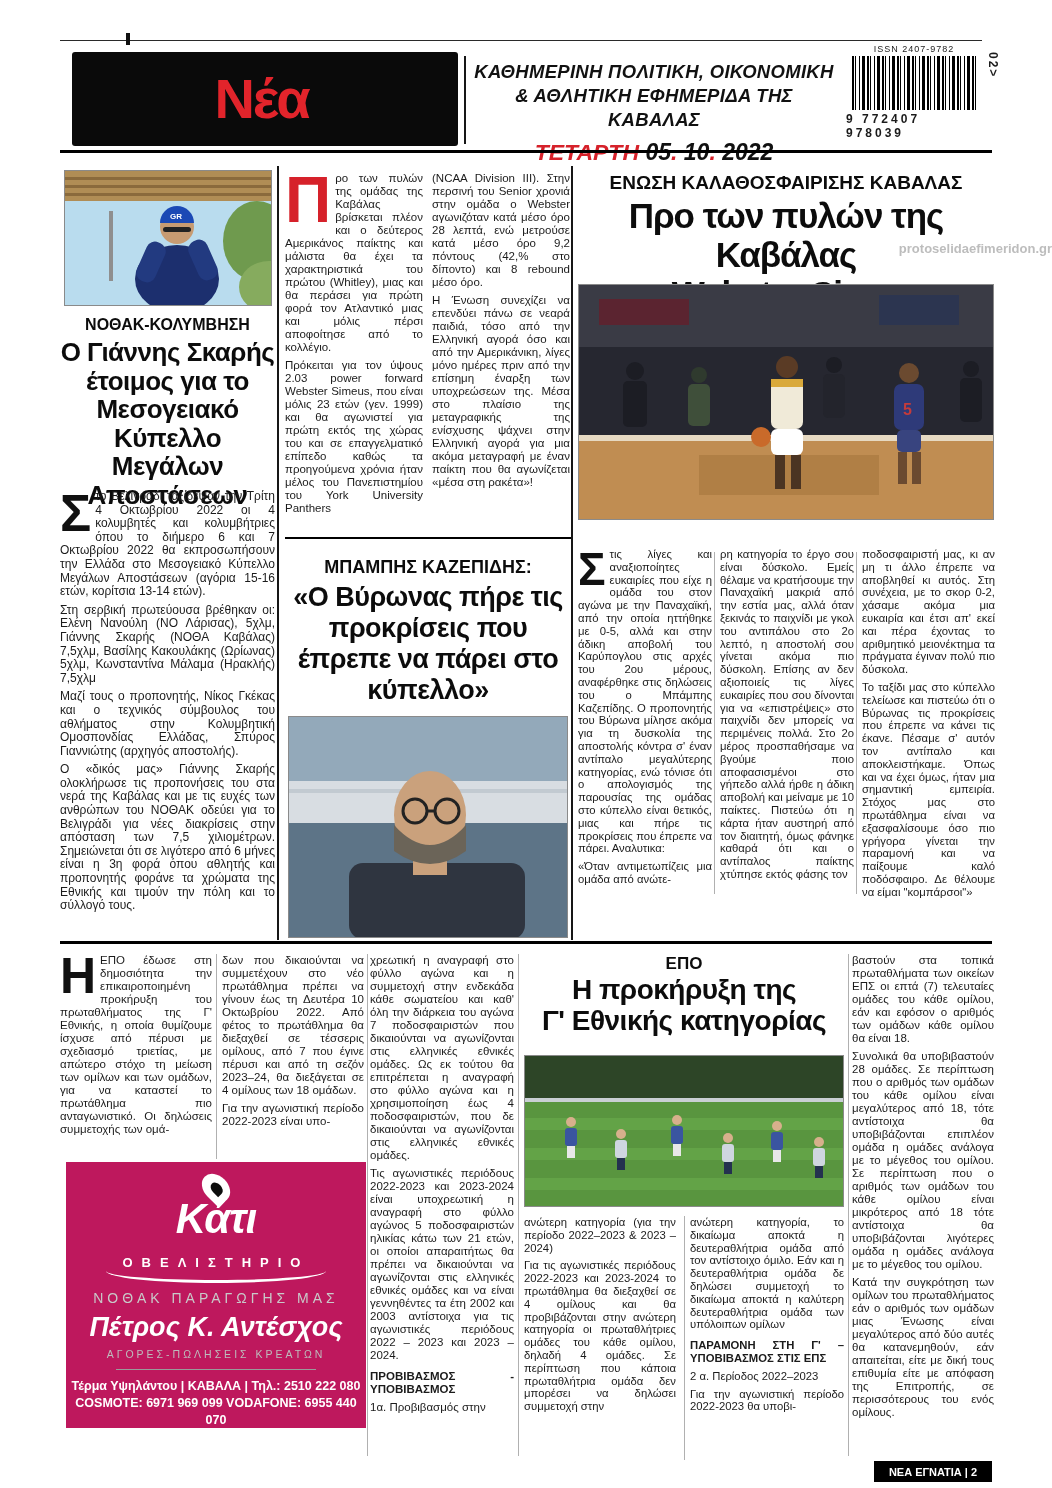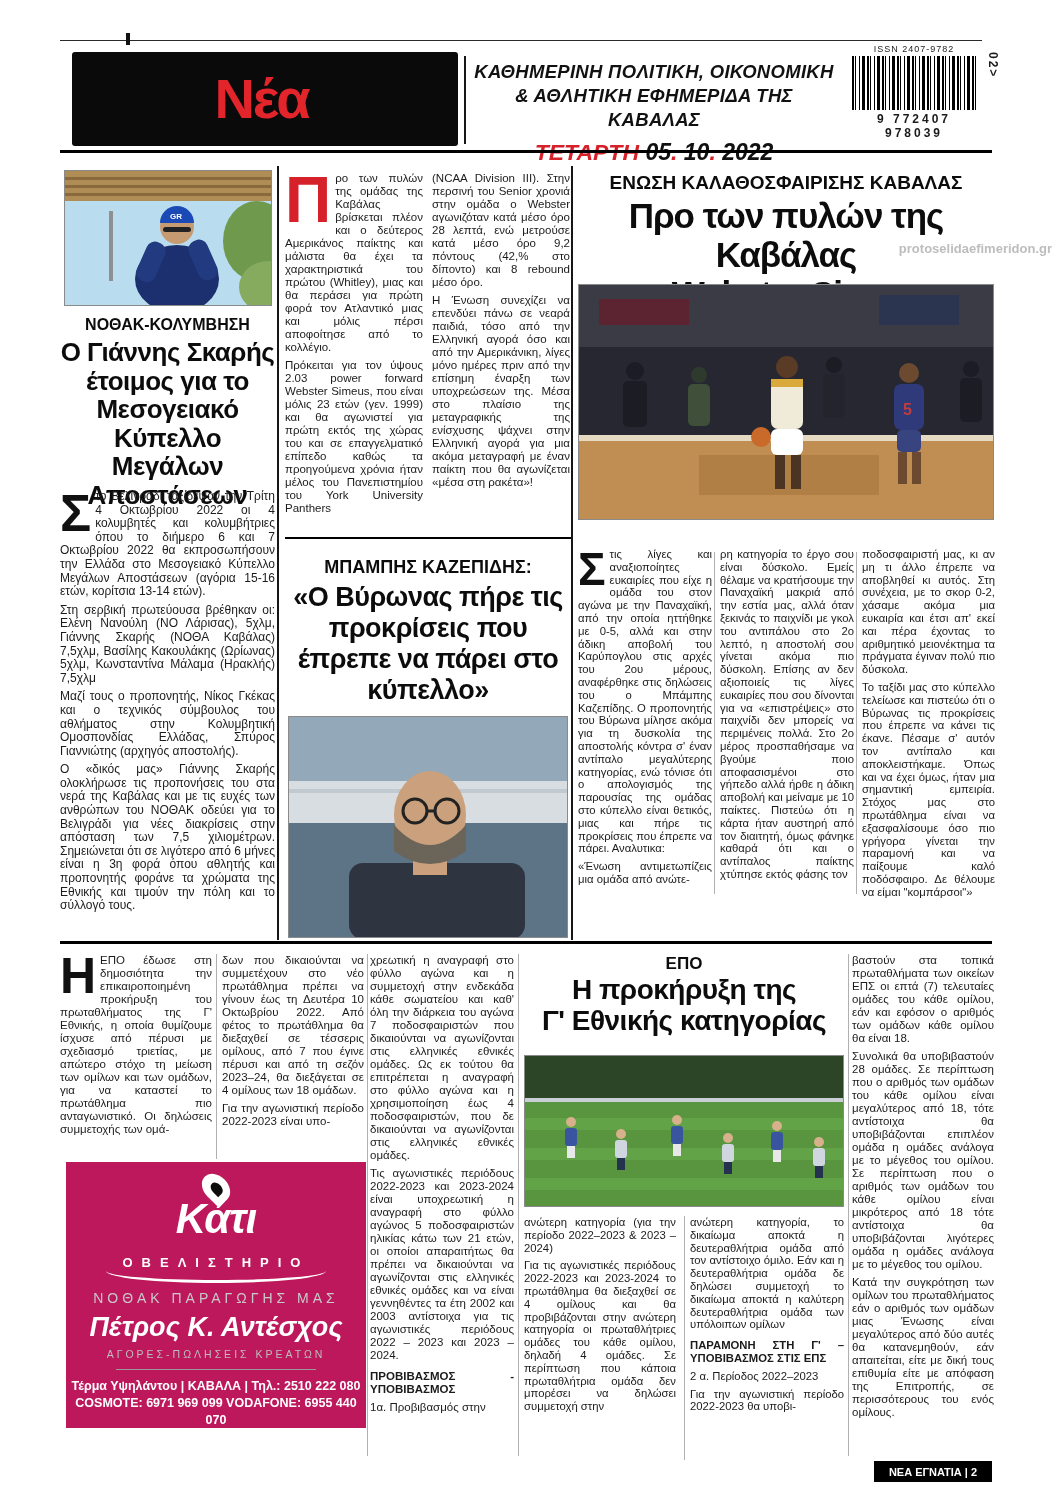--- a/index.html
+++ b/index.html
@@ -11,21 +11,21 @@
   .masthead{background:#0a0a0a;display:flex;align-items:center;justify-content:center;border-radius:3px;}
   .masthead .t{font-size:56px;font-weight:bold;letter-spacing:-2px;line-height:1;}
   .masthead .red{color:#e2242b;margin-right:7px;}
   .masthead .white{color:#ffffff;}
   .tagline{text-align:center;font-style:italic;}
   .tl{font-size:18.5px;font-weight:bold;line-height:24px;color:#111;letter-spacing:.3px;}
   .dateline{margin-top:7px;font-size:23px;font-weight:bold;color:#111;}
   .red{color:#d6212a;}
   .issn{font-size:9px;text-align:center;letter-spacing:1px;color:#222;}
   .bars{height:54px;margin:2px 6px;background:repeating-linear-gradient(90deg,#000 0 2px,#fff 2px 3px,#000 3px 4px,#fff 4px 7px,#000 7px 8px,#fff 8px 10px,#000 10px 13px,#fff 13px 15px);}
-  .bnum{font-size:12px;text-align:center;letter-spacing:3px;font-weight:bold;}
+  .bnum{font-size:12px;text-align:left;letter-spacing:3px;font-weight:bold;}
   .issue{writing-mode:vertical-rl;font-size:12px;font-weight:bold;letter-spacing:2px;}
   .rule{background:#000;}
   .vline{background:#161616;}
   .vline-light{background:#b0b0b0;}
   
   .kicker{font-weight:bold;text-align:center;color:#0c0c0c;}
   .headline{font-weight:bold;text-align:center;color:#0c0c0c;letter-spacing:-.5px;}
   .bodytext{text-align:justify;overflow:hidden;}
   .bodytext p{margin:0 0 5px 0;}
   .b-left{font-size:12px;line-height:13.6px;}
@@ -188,21 +188,21 @@
       <ellipse cx="141" cy="98" rx="36" ry="44" fill="#caa17c"></ellipse>
       <path d="M105 108 q36 40 72 0 l0 26 q-36 26 -72 0 z" fill="#6b6458"></path>
       <circle cx="126" cy="94" r="12" fill="none" stroke="#222" stroke-width="3"></circle>
       <circle cx="158" cy="94" r="12" fill="none" stroke="#222" stroke-width="3"></circle>
       <line x1="138" y1="94" x2="146" y2="94" stroke="#222" stroke-width="3"></line>
     </svg>
   </div>
 
   <div class="abs bodytext b-mid" style="left:578px;top:548px;width:134px;height:352px;">
     <p><span class="dc dc-md">Σ</span><span>τις λίγες και αναξιοποίητες ευκαιρίες που είχε η ομάδα του στον αγώνα με την Παναχαϊκή, από την οποία ηττήθηκε με 0-5, αλλά και στην άδικη αποβολή του Καρύπογλου στις αρχές του 2ου μέρους, αναφέρθηκε στις δηλώσεις του ο Μπάμπης Καζεπίδης. Ο προπονητής του Βύρωνα μίλησε ακόμα για τη δυσκολία της αποστολής κόντρα σ' έναν αντίπαλο μεγαλύτερης κατηγορίας, ενώ τόνισε ότι ο απολογισμός της παρουσίας της ομάδας στο κύπελλο είναι θετικός, μιας και πήρε τις προκρίσεις που έπρεπε να πάρει. Αναλυτικα:</span></p>
-    <p>«Ένωση αντιμετωπίζεις μια ομάδα από ανώτε-</p>
+    <p>«Όταν αντιμετωπίζεις μια ομάδα από ανώτε-</p>
   </div>
   <div class="abs bodytext b-mid" style="left:720px;top:548px;width:134px;height:352px;">
     <p>ρη κατηγορία το έργο σου είναι δύσκολο. Εμείς θέλαμε να κρατήσουμε την Παναχαϊκή μακριά από την εστία μας, αλλά όταν ξεκινάς το παιχνίδι με γκολ του αντιπάλου στο 2ο λεπτό, η αποστολή σου γίνεται ακόμα πιο δύσκολη. Επίσης αν δεν αξιοποιείς τις λίγες ευκαιρίες που σου δίνονται για να «επιστρέψεις» στο παιχνίδι δεν μπορείς να περιμένεις πολλά. Στο 2ο μέρος προσπαθήσαμε να βγούμε ποιο αποφασισμένοι στο γήπεδο αλλά ήρθε η άδικη αποβολή και μείναμε με 10 παίκτες. Πιστεύω ότι η κάρτα ήταν αυστηρή από τον διαιτητή, όμως φάνηκε καθαρά ότι και ο αντίπαλος παίκτης χτύπησε εκτός φάσης τον</p>
   </div>
   <div class="abs bodytext b-mid" style="left:862px;top:548px;width:133px;height:352px;">
     <p>ποδοσφαιριστή μας, κι αν μη τι άλλο έπρεπε να αποβληθεί κι αυτός. Στη συνέχεια, με το σκορ 0-2, χάσαμε ακόμα μια ευκαιρία και έτσι απ' εκεί και πέρα έχοντας το αριθμητικό μειονέκτημα τα πράγματα έγιναν πολύ πιο δύσκολα.</p>
     <p>Το ταξίδι μας στο κύπελλο τελείωσε και πιστεύω ότι ο Βύρωνας τις προκρίσεις που έπρεπε να κάνει τις έκανε. Πέσαμε σ' αυτόν τον αντίπαλο και αποκλειστήκαμε. Όπως και να έχει όμως, ήταν μια σημαντική εμπειρία. Στόχος μας στο πρωτάθλημα είναι να εξασφαλίσουμε όσο πιο γρήγορα γίνεται την παραμονή και να παίξουμε καλό ποδόσφαιρο. Δε θέλουμε να είμαι "κομπάρσοι"»</p>
   </div>
   <div class="abs vline-light" style="left:714px;top:552px;width:1px;height:342px;"></div>
   <div class="abs vline-light" style="left:856px;top:552px;width:1px;height:342px;"></div>

